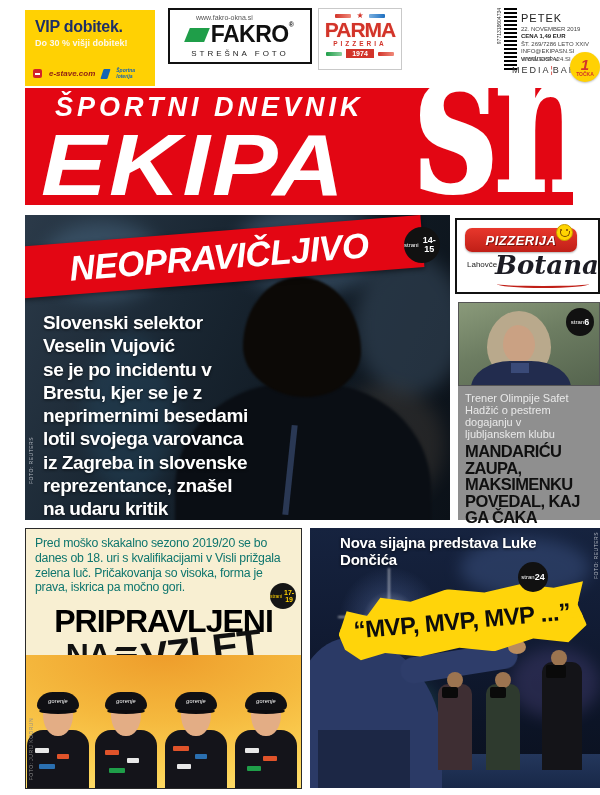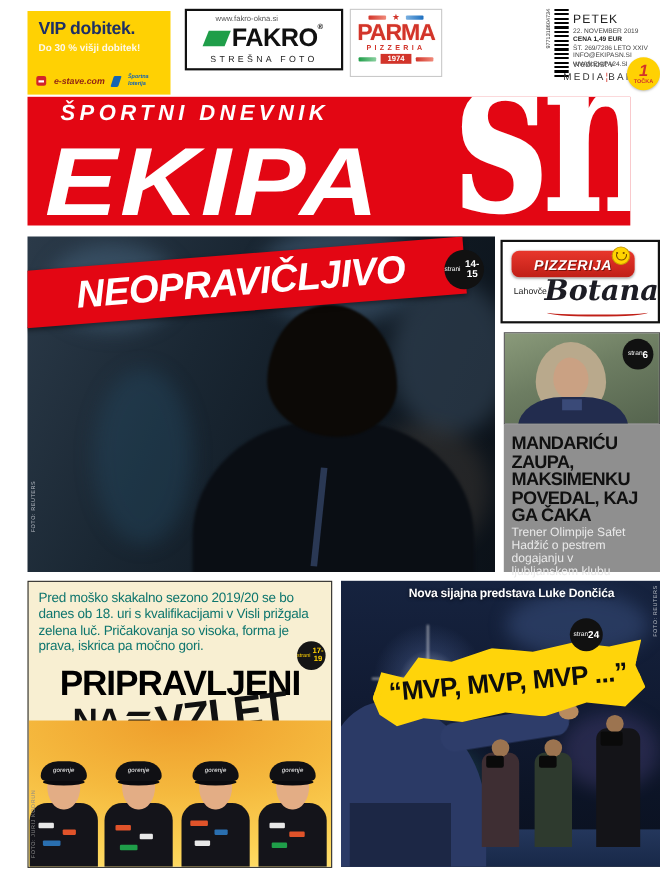--- a/index.html
+++ b/index.html
@@ -57,21 +57,21 @@
   #mediabar{position:absolute;left:22px;top:57px;font-size:9px;letter-spacing:2px;color:#333;}
   #mediabar .sep{color:#d2342a;letter-spacing:0;}
   #tocka{position:absolute;right:0;top:44px;width:30px;height:30px;border-radius:50%;background:#ffd103;
          display:flex;flex-direction:column;align-items:center;justify-content:center;line-height:1;
          box-shadow:0 1px 2px rgba(0,0,0,.25);}
   #tocka .t1{color:#d2342a;font-size:15px;font-weight:bold;font-style:italic;}
   #tocka .t2{color:#d2342a;font-size:5px;font-weight:bold;}
   
   #masthead{left:25px;top:88px;width:548px;height:117px;background:#e30613;overflow:hidden;}
   #mast-kicker{position:absolute;left:30px;top:4px;color:#fff;font-weight:bold;font-style:italic;
-               font-size:20px;letter-spacing:4px;}
+               font-size:27px;letter-spacing:4px;}
   #mast-title{position:absolute;left:16px;top:26px;color:#fff;font-weight:bold;font-style:italic;
               font-size:88px;letter-spacing:2px;transform:scaleX(1.12);transform-origin:left;}
   #mast-sn{position:absolute;right:-24px;top:-74px;color:#fff;font-family:"DejaVu Serif",serif;
            font-weight:bold;font-size:210px;letter-spacing:-8px;line-height:1;
            transform:scaleX(.72);transform-origin:right;}
   
   #main-story{left:25px;top:215px;width:425px;height:305px;overflow:hidden;
               background:linear-gradient(115deg,#2b3a49 0%,#1a2733 35%,#0f1821 70%,#0b1118 100%);}
   .blob{position:absolute;border-radius:50%;filter:blur(9px);}
   #mb1{left:18px;top:6px;width:120px;height:80px;background:#46637c;opacity:.55;}
@@ -158,22 +158,22 @@
           background:linear-gradient(180deg,#16233f 0%,#111b33 40%,#0c1426 75%,#0a101e 100%);}
   #dc-flare{position:absolute;left:20px;top:30px;width:120px;height:120px;
             background:radial-gradient(circle,rgba(255,255,255,.95) 0%,rgba(200,215,255,.5) 10%,rgba(120,150,220,.18) 32%,transparent 60%);}
   #dc-flare::before{content:"";position:absolute;left:58px;top:10px;width:2px;height:100px;background:rgba(255,255,255,.5);filter:blur(1px);}
   #dc-flare::after{content:"";position:absolute;left:8px;top:58px;width:100px;height:2px;background:rgba(255,255,255,.5);filter:blur(1px);}
   .dcblob{position:absolute;border-radius:50%;filter:blur(8px);}
   #db1{left:150px;top:10px;width:130px;height:60px;background:#3d5484;opacity:.5;}
   #db2{left:40px;top:150px;width:90px;height:60px;background:#2b6b6e;opacity:.35;}
   #db3{left:200px;top:120px;width:90px;height:70px;background:#544a86;opacity:.35;}
   #dc-floor{position:absolute;left:0;bottom:0;width:100%;height:34px;background:linear-gradient(180deg,#24375c,#182848);}
-  #dc-kicker{position:absolute;left:30px;right:10px;top:6px;text-align:center;color:#fff;font-weight:bold;
-             font-size:11px;letter-spacing:-.2px;text-shadow:0 1px 3px rgba(0,0,0,.7);}
+  #dc-kicker{position:absolute;left:30px;right:10px;top:6px;text-align:left;color:#fff;font-weight:bold;
+             font-size:15px;letter-spacing:-.2px;text-shadow:0 1px 3px rgba(0,0,0,.7);}
   #dc-splash{position:absolute;left:28px;top:60px;width:248px;height:66px;background:#ffd40a;transform:rotate(-5deg);
              clip-path:polygon(0% 55%,4% 20%,12% 30%,18% 4%,30% 14%,45% 0%,60% 10%,75% 2%,88% 12%,100% 6%,97% 40%,100% 72%,92% 96%,78% 86%,62% 100%,48% 90%,32% 98%,18% 88%,8% 96%,2% 78%);
              display:flex;align-items:center;justify-content:center;}
   #dc-splash::before{content:"";position:absolute;left:-22px;top:30px;width:30px;height:6px;background:#ffd40a;transform:skewX(-30deg);}
   #dc-splash::after{content:"";position:absolute;right:-20px;top:22px;width:28px;height:5px;background:#ffd40a;transform:skewX(-30deg);
                     box-shadow:-4px 12px 0 #ffd40a;}
   #dc-headline{color:#0d0d0d;font-weight:bold;font-size:24px;letter-spacing:-.5px;white-space:nowrap;}
   #dc-badge{right:52px;top:34px;width:30px;height:30px;border:1px solid #2b3james;}
   #dc-credit{right:1px;top:4px;}
   
@@ -275,20 +275,29 @@
     <div id="body-sil"></div>
     <div id="lanyard"></div>
     <div id="head-sil"></div>
     <div id="main-banner">
       <span id="main-headline">NEOPRAVIČLJIVO</span>
     </div>
     <div id="main-badge" class="badge">
       <span class="b1">strani</span>
       <span class="b2">14-15</span>
     </div>
+    <div id="main-lead">Slovenski selektor
+Veselin Vujović
+se je po incidentu v
+Brestu, kjer se je z
+neprimernimi besedami
+lotil svojega varovanca
+iz Zagreba in slovenske
+reprezentance, znašel
+na udaru kritik</div>
     <div id="main-credit" class="vcredit onphoto">FOTO: REUTERS</div>
   </div>
 
   <div id="pizzeria-ad" class="abs">
     <div id="pz-banner">
       <span id="pz-name">PIZZERIJA</span>
       <span class="smiley"></span>
     </div>
     <div id="pz-place">Lahovče</div>
     <div id="pz-script">Botana</div>
@@ -301,29 +310,29 @@
       <div id="oli-face"></div>
       <div id="oli-jacket"></div>
       <div id="oli-collar"></div>
       <div id="oli-badge" class="badge">
         <span class="b1">stran</span>
         <span class="b2">6</span>
       </div>
     </div>
 
     <div id="oli-box">
+      <div id="oli-kicker">Trener Olimpije Safet
+Hadžić o pestrem
+dogajanju v
+ljubljanskem klubu</div>
       <div id="oli-headline">MANDARIĆU
 ZAUPA,
 MAKSIMENKU
 POVEDAL, KAJ
 GA ČAKA</div>
-      <div id="oli-kicker">Trener Olimpije Safet
-Hadžić o pestrem
-dogajanju v
-ljubljanskem klubu</div>
     </div>
   </div>
 
   <div id="ski" class="abs">
     <div id="ski-lead">Pred moško skakalno sezono 2019/20 se bo danes ob 18. uri s kvalifikacijami v Visli prižgala zelena luč. Pričakovanja so visoka, forma je prava, iskrica pa močno gori.</div>
     <div id="ski-badge" class="badge">
       <span class="b1">strani</span>
       <span class="b2">17-19</span>
     </div>
     <div id="ski-h1">PRIPRAVLJENI</div>

